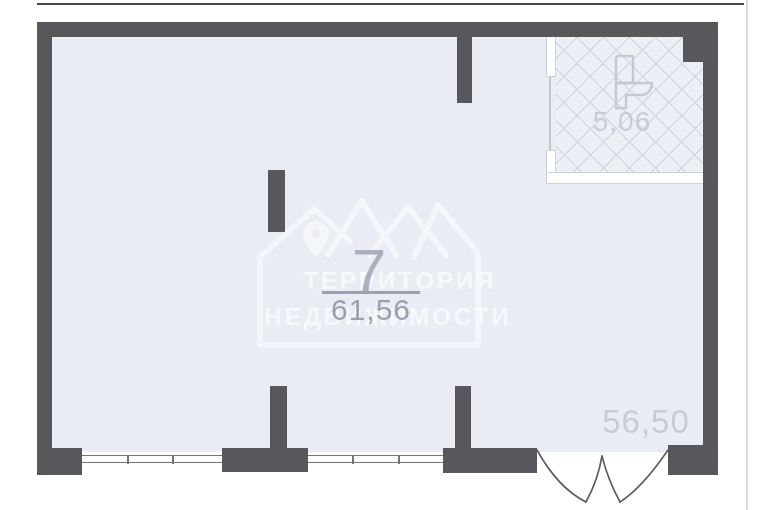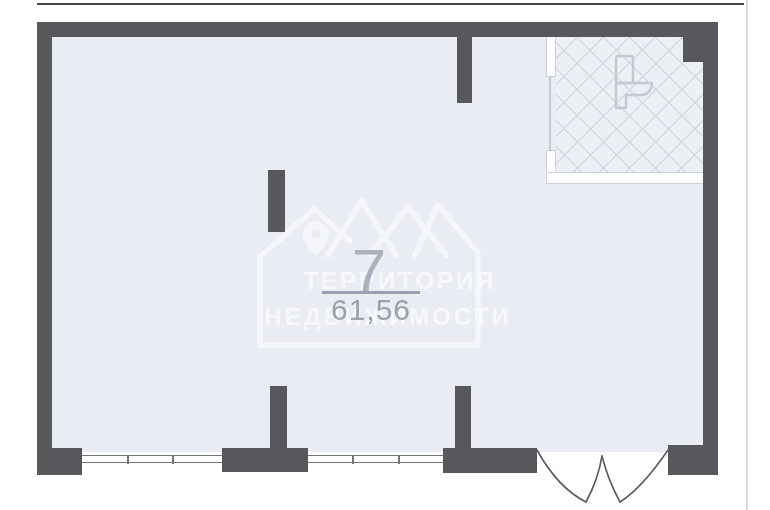--- a/index.html
+++ b/index.html
@@ -89,20 +89,22 @@
     <path d="M66 28 a13 13 0 0 1 13 13 c0 10 -13 22 -13 22 c0 0 -13 -12 -13 -22 a13 13 0 0 1 13 -13 z
              M66 36.5 a4.5 4.5 0 1 0 0 9 a4.5 4.5 0 1 0 0 -9 z" fill="#ffffff" fill-rule="evenodd"></path>
   </svg>
 
   <div class="abs wm-text wm1">ТЕРРИТОРИЯ</div>
   <div class="abs wm-text wm2">НЕДВИЖИМОСТИ</div>
 
   <div class="abs lbl room-number">7</div>
   <div class="abs room-underline"></div>
   <div class="abs lbl room-area">61,56</div>
+  <div class="abs lbl bath-area">5,06</div>
+  <div class="abs lbl total-area">56,50</div>
 
   <div class="abs wall wall-top"></div>
   <div class="abs wall wall-left"></div>
   <div class="abs wall wall-right"></div>
   <div class="abs wall wall-tr-notch"></div>
   <div class="abs wall wall-bl"></div>
   <div class="abs wall pier1"></div>
   <div class="abs wall stub1"></div>
   <div class="abs wall pier2"></div>
   <div class="abs wall stub2"></div>

